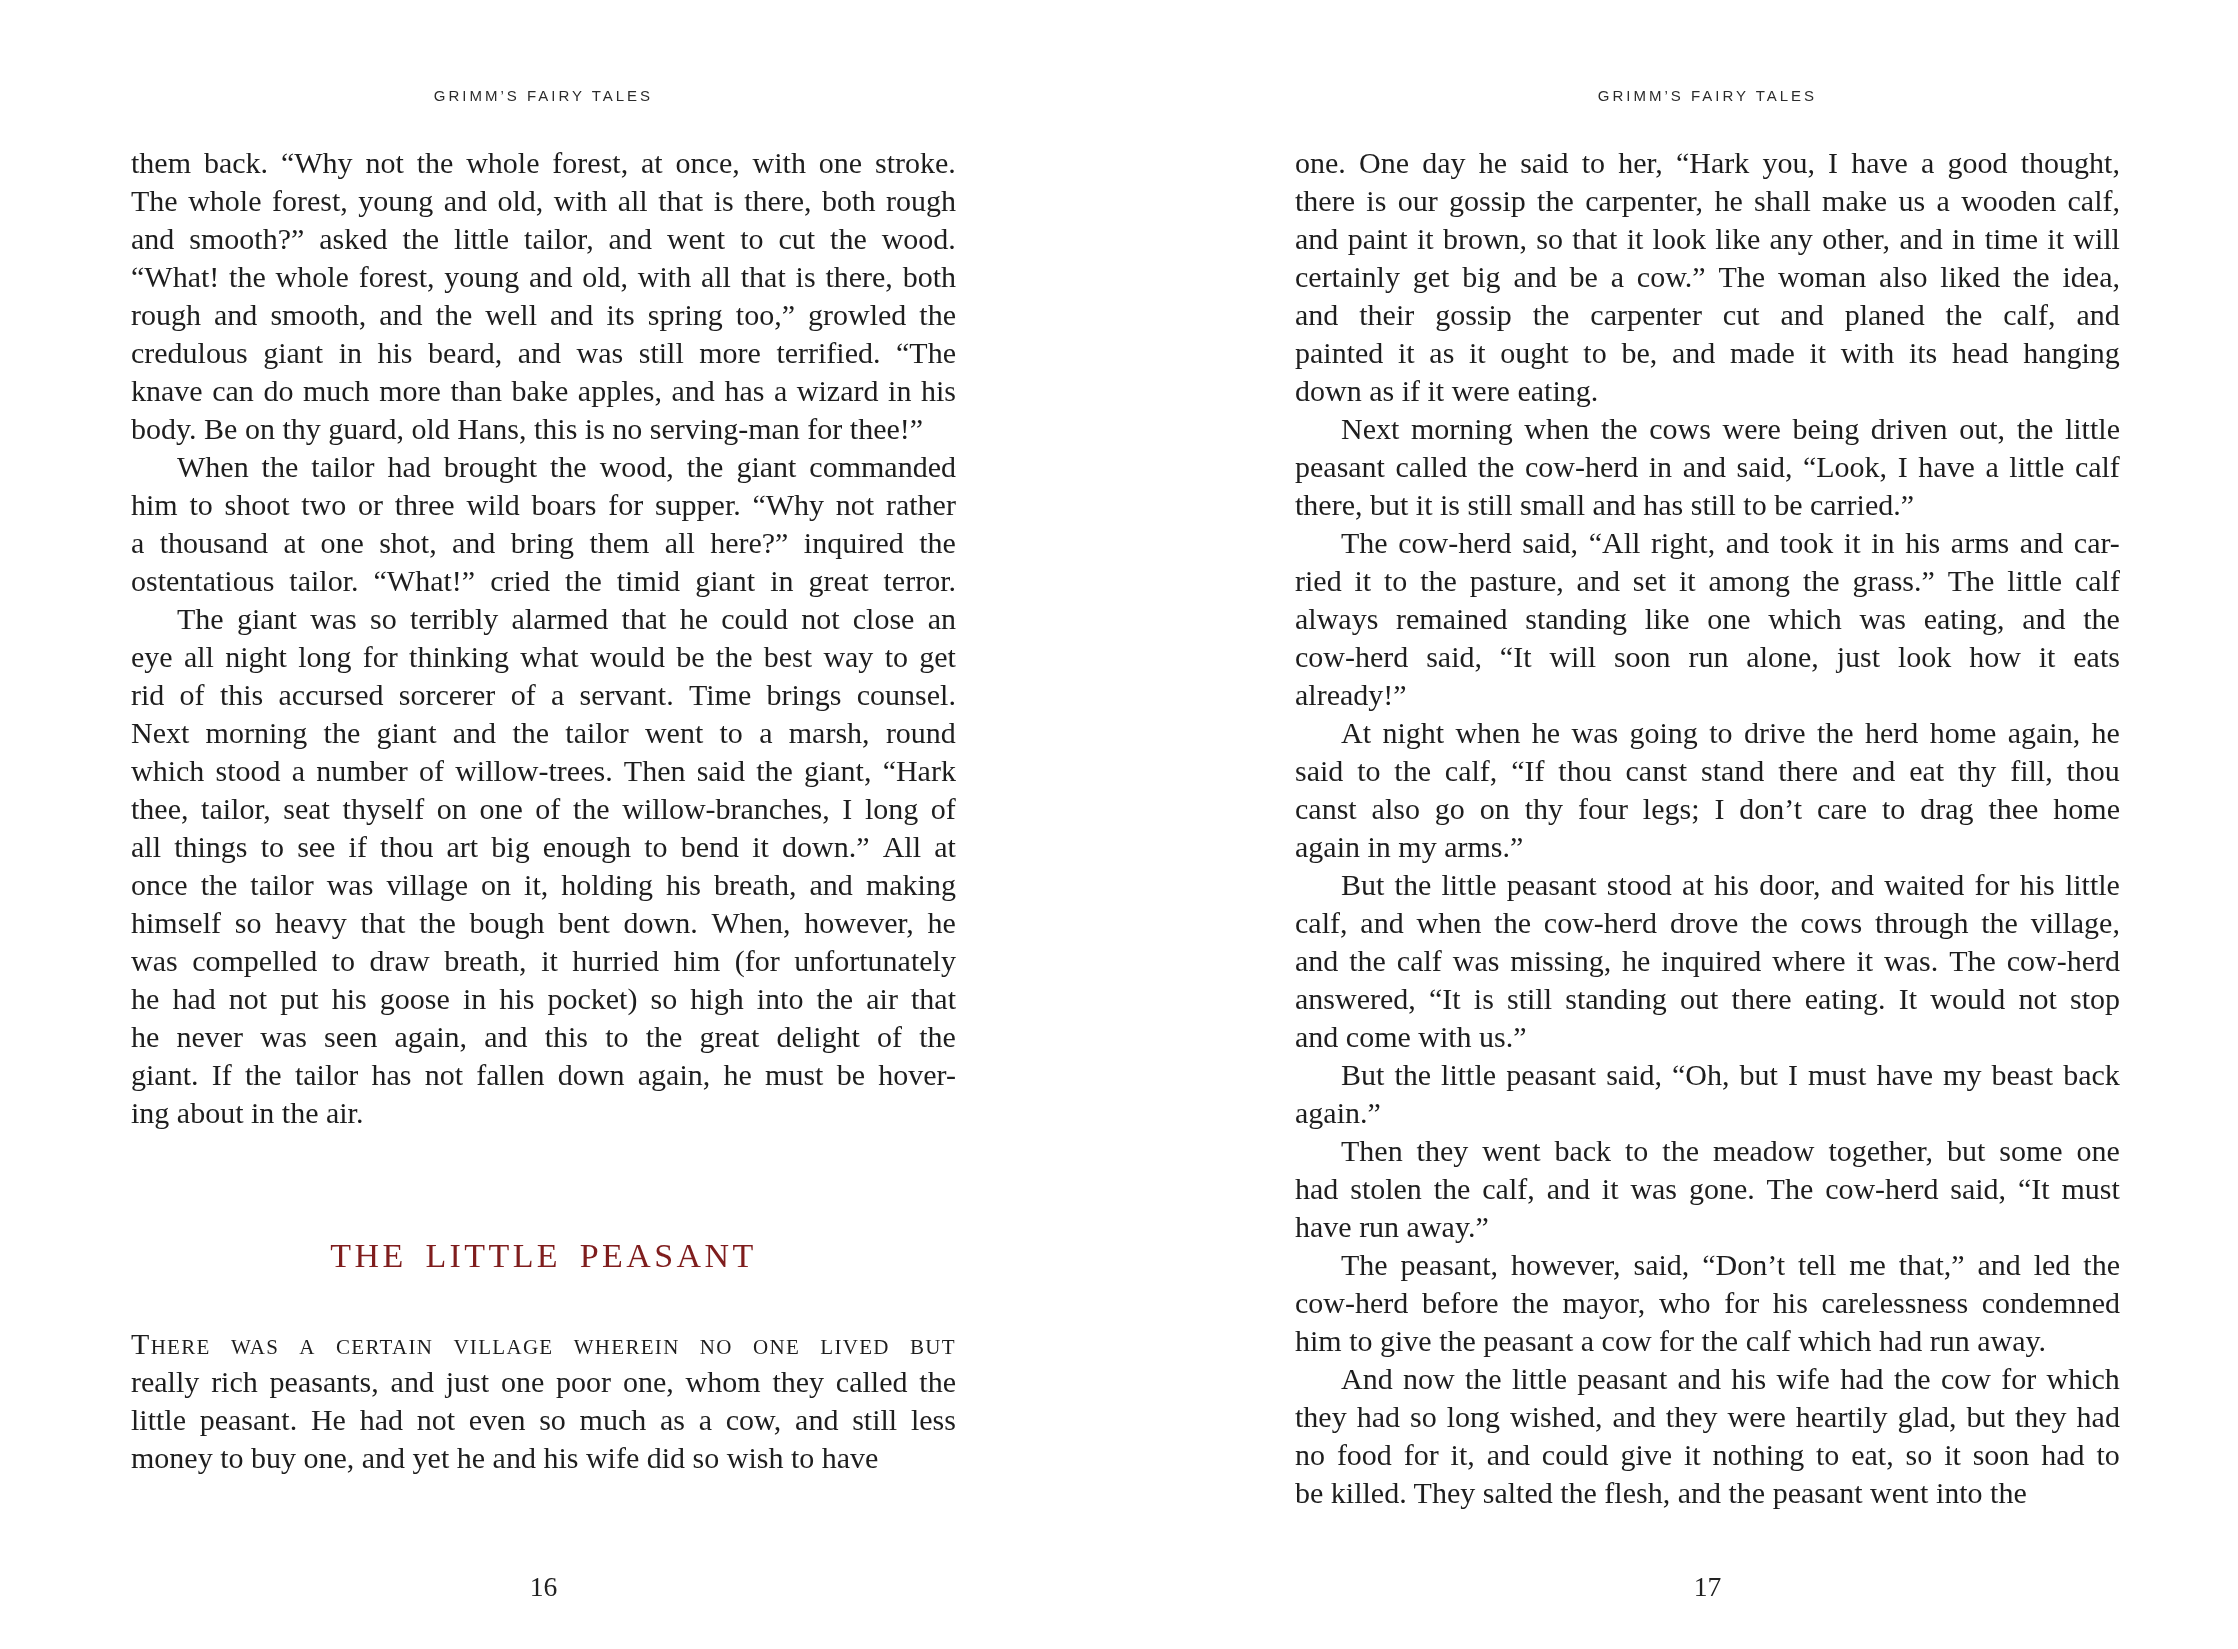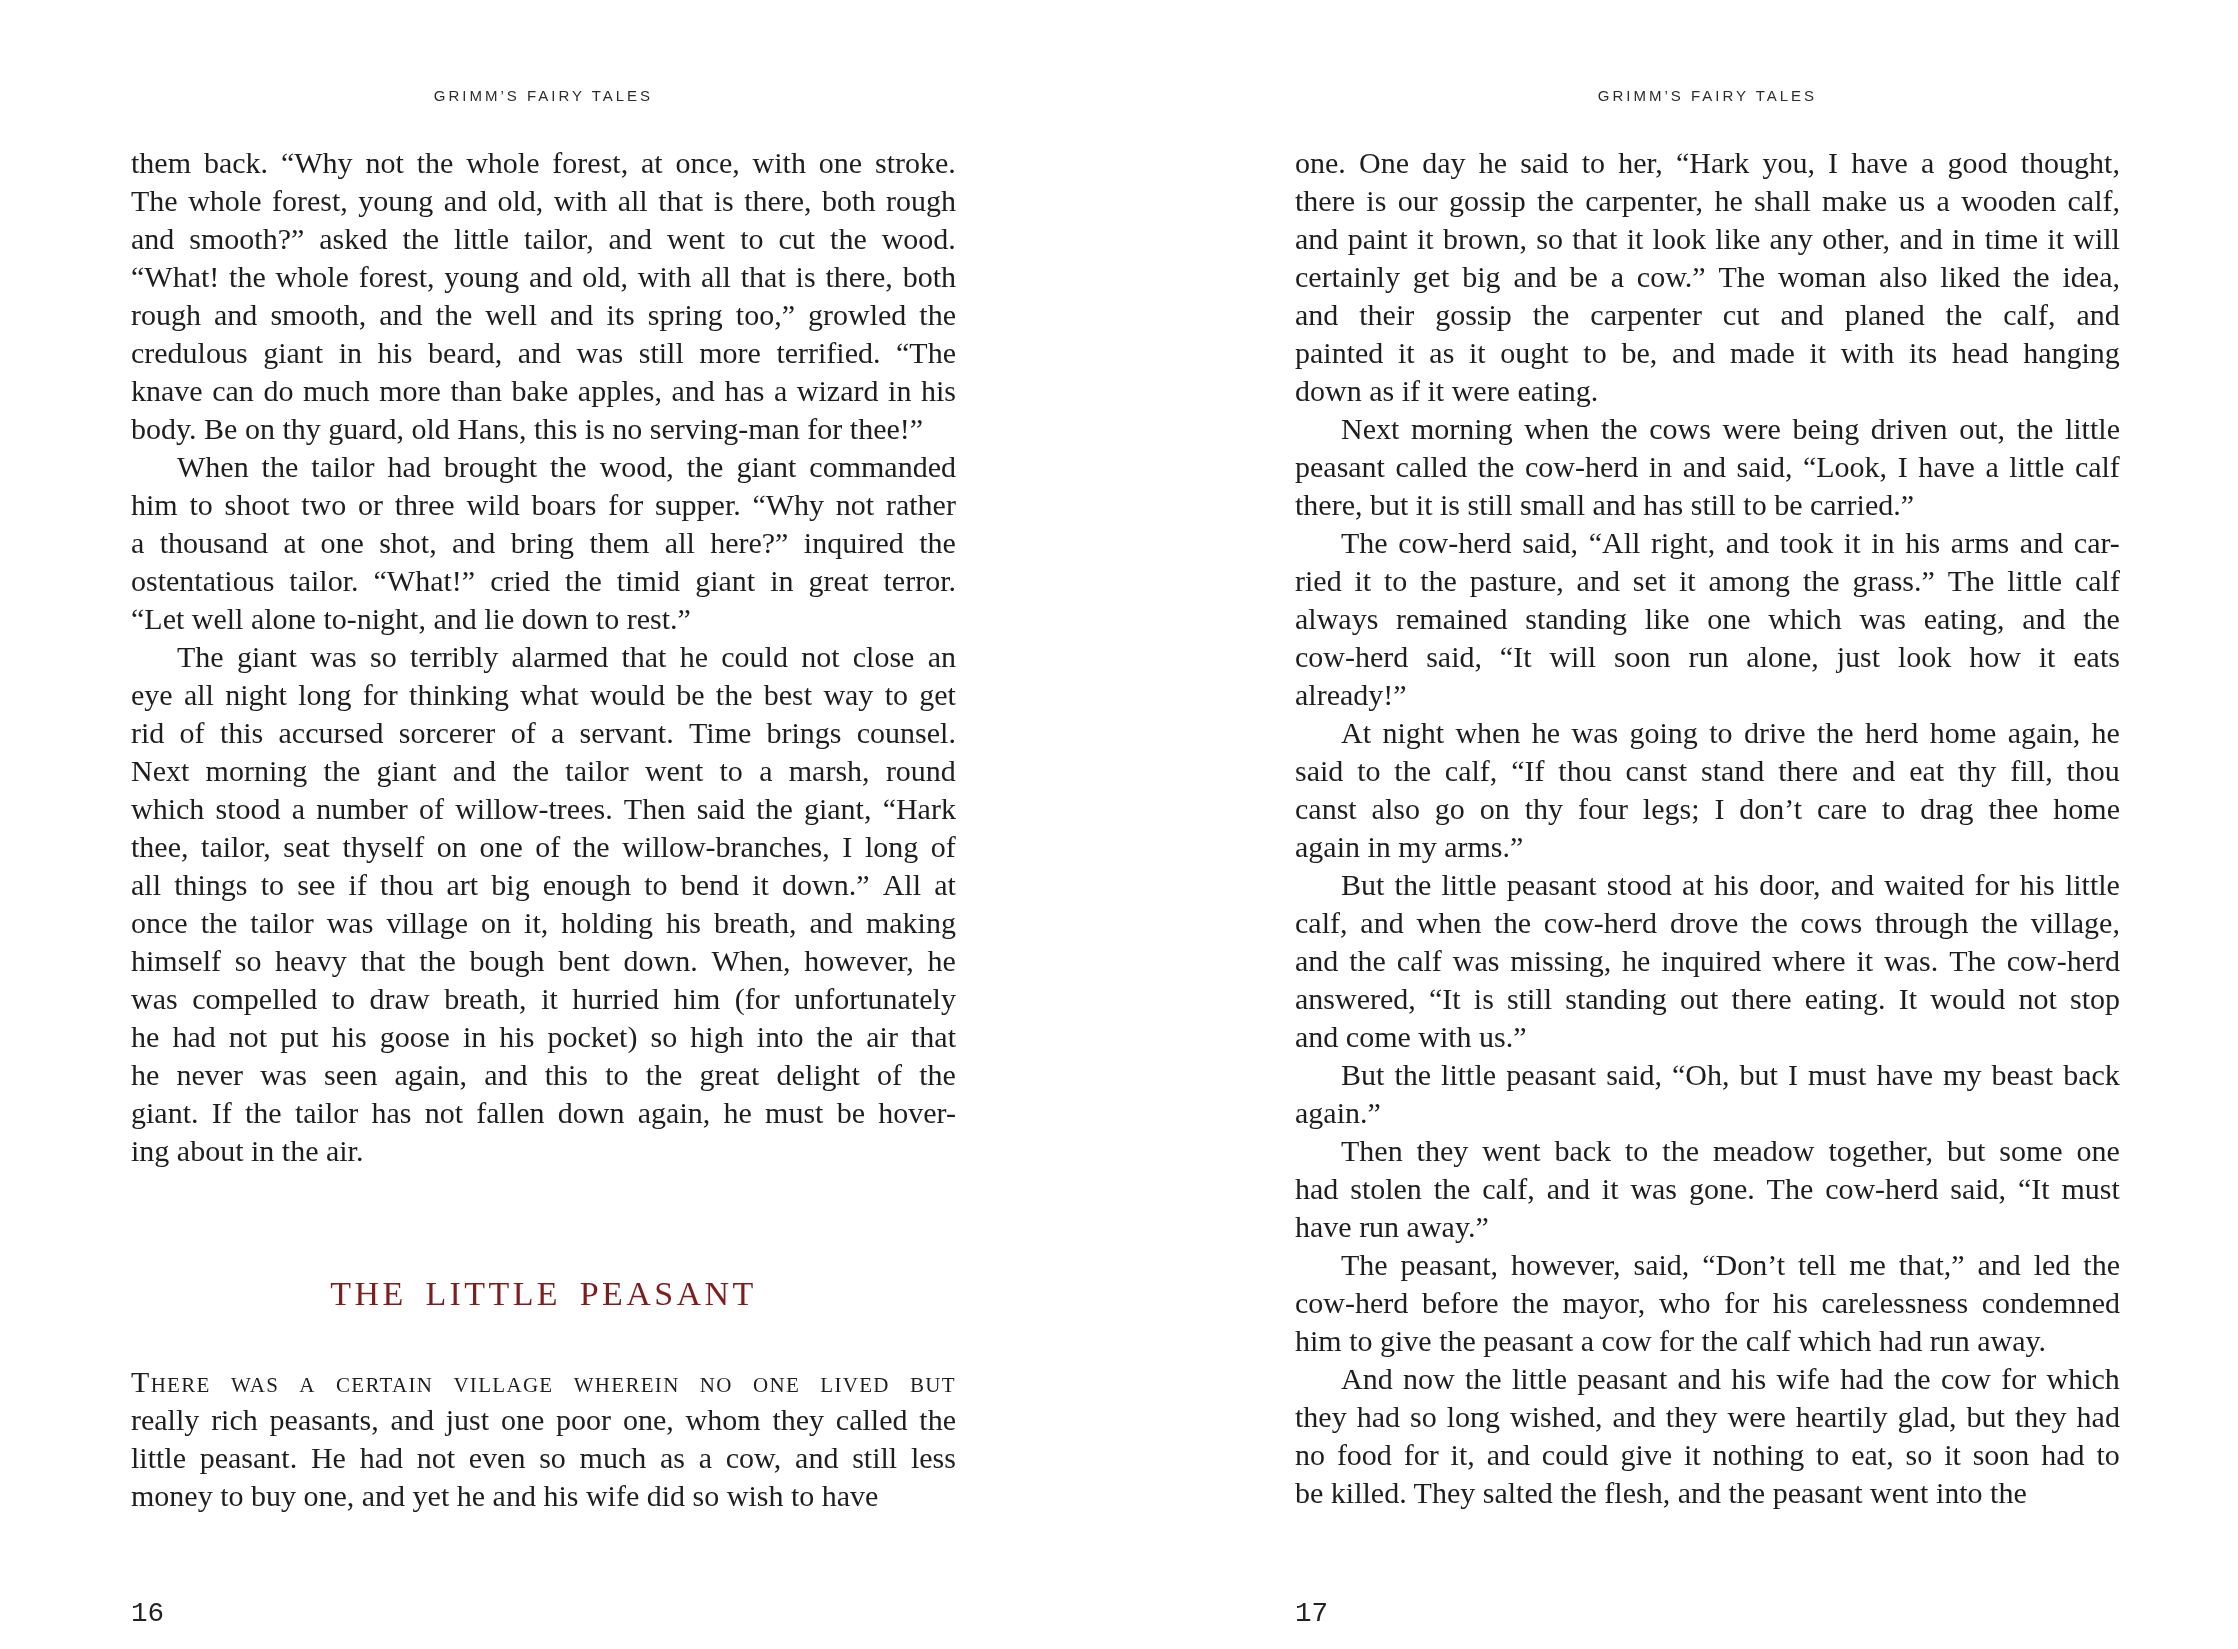--- a/index.html
+++ b/index.html
@@ -65,26 +65,25 @@
     font-size: 34px;
     letter-spacing: 3.4px;
     word-spacing: 6.9px;
     color: #7f1d1d;
   }
 
   .folio {
     position: absolute;
     top: 1571px;
     left: 0; right: 0;
-    text-align: left;
-    font-family: Liberation Mono, monospace;
+    text-align: center;
+    font-family: Liberation Serif, serif;
     font-size: 27.6px;
     font-weight: 400;
     color: #222222;
-    margin-top: 27px;
   }
 </style>
 </head>
 <body>
 
 <div class="spread">
 
   <section class="page left">
     <header class="running-head">GRIMM’S FAIRY TALES</header>
     <div class="page-body">
@@ -237,23 +236,20 @@
           <span class="w">ostentatious</span>
           <span class="w">tailor.</span>
           <span class="w">“What!”</span>
           <span class="w">cried</span>
           <span class="w">the</span>
           <span class="w">timid</span>
           <span class="w">giant</span>
           <span class="w">in</span>
           <span class="w">great</span>
           <span class="w">terror.</span>
-        </div>
-        <div class="line end">
-          <span class="tail">“Let well alone to-night, and lie down to rest.”</span>
         </div>
         <div class="line jst indent">
           <span class="w">The</span>
           <span class="w">giant</span>
           <span class="w">was</span>
           <span class="w">so</span>
           <span class="w">terribly</span>
           <span class="w">alarmed</span>
           <span class="w">that</span>
           <span class="w">he</span>

